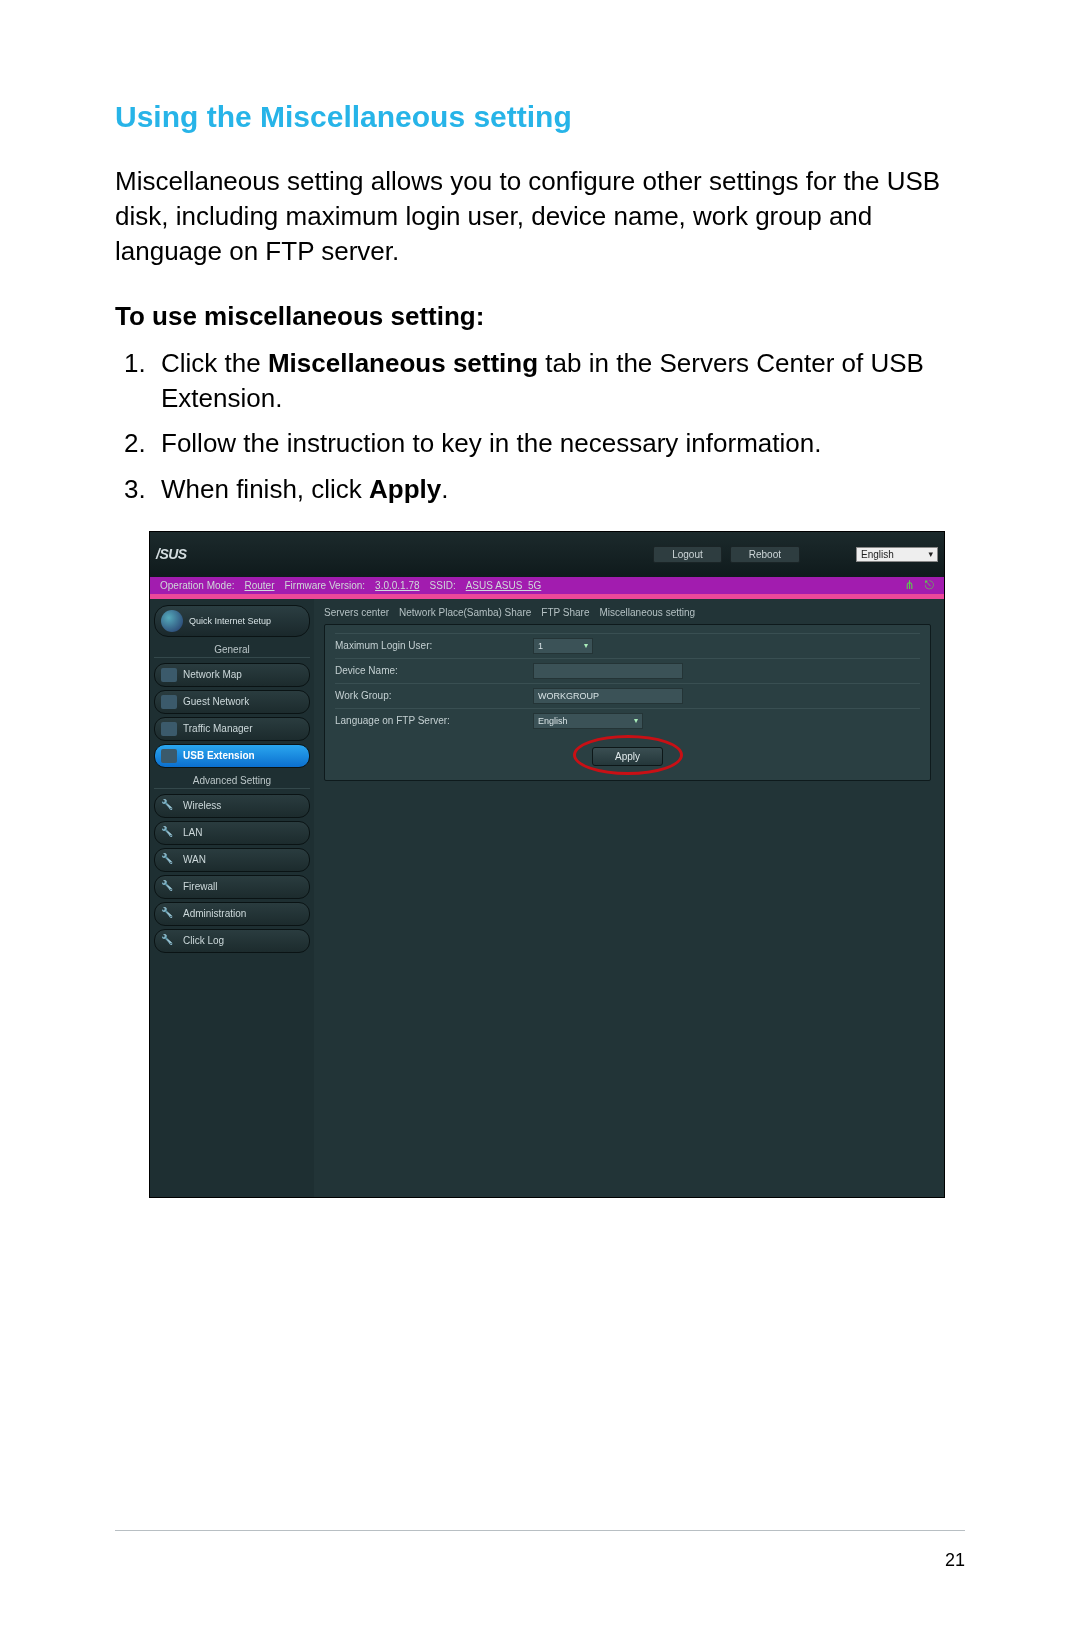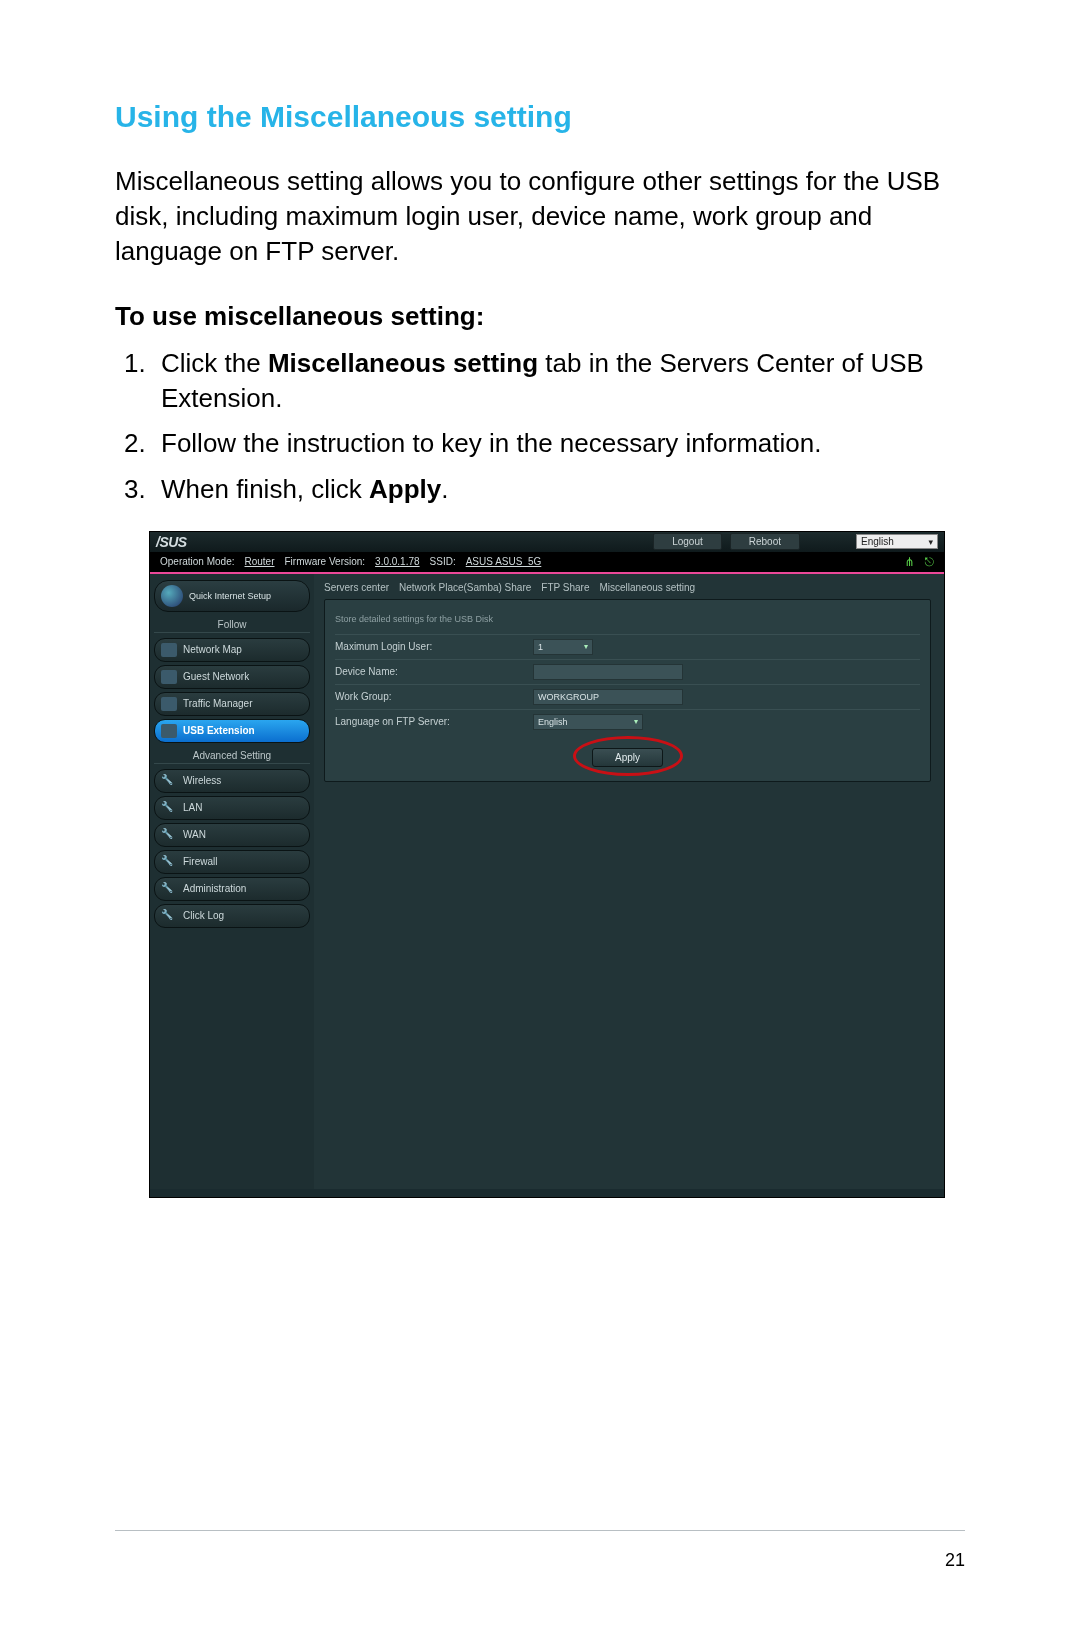--- a/index.html
+++ b/index.html
@@ -52,21 +52,21 @@
     color: #cfd8da;
     font-family: Arial, sans-serif;
     font-size: 11px;
     position: relative;
     overflow: hidden;
   }
   
   .ss-topbar {
     display: flex;
     align-items: center;
-    height: 20px;
+    height: 45px;
     background: linear-gradient(#1c2a2c,#0f1a1c);
     padding: 0 6px;
     gap: 8px;
   }
   .ss-logo {
     color: #d4dde0;
     font-weight: bold;
     font-style: italic;
     font-size: 14px;
     letter-spacing: -0.5px;
@@ -89,25 +89,25 @@
     width: 82px;
     display: flex;
     justify-content: space-between;
     align-items: center;
   }
   .ss-lang::after { content: "▾"; font-size: 9px; }
   .ss-infobar {
     display: flex;
     align-items: center;
     height: 22px;
-    background: #000000;
+    background: #a21caf;
     padding: 0 10px;
     font-size: 10px;
     gap: 10px;
-    border-bottom: 2px solid #ec4899;
+    border-bottom: 5px solid #ec4899;
   }
   .ss-infobar .grow { flex: 1; }
   .ss-usb-icon { color: #5ad24a; font-size: 12px; }
   .ss-usb-icon2 { color: #5ad24a; font-size: 12px; }
   .ss-body {
     display: flex;
     height: calc(100% - 50px);
   }
   
   .ss-sidebar {
@@ -297,21 +297,21 @@
     <span class="grow"></span>
     <span class="ss-usb-icon">⋔</span>
     <span class="ss-usb-icon2">⎋</span>
   </div>
   <div class="ss-body">
     <div class="ss-sidebar">
       <div class="ss-qis">
         <span class="ss-qis-icon"></span>
         <span>Quick Internet Setup</span>
       </div>
-      <div class="ss-group-label">Follow</div>
+      <div class="ss-group-label">General</div>
       <div class="ss-item">
           <span class="ss-item-icon"></span>
           <span>Network Map</span>
         </div>
       <div class="ss-item">
           <span class="ss-item-icon"></span>
           <span>Guest Network</span>
         </div>
       <div class="ss-item">
           <span class="ss-item-icon"></span>
@@ -348,21 +348,20 @@
         </div>
     </div>
     <div class="ss-main">
       <div class="ss-tabs">
         <span>Servers center</span>
         <span>Network Place(Samba) Share</span>
         <span>FTP Share</span>
         <span>Miscellaneous setting</span>
       </div>
       <div class="ss-panel">
-        <div class="ss-sub">Store detailed settings for the USB Disk</div>
         <div class="ss-row">
           <span class="ss-row-label">Maximum Login User:</span>
           <span class="ss-row-field sel">
               <span>1</span>
             </span>
         </div>
         <div class="ss-row">
           <span class="ss-row-label">Device Name:</span>
           <span class="ss-row-field txt"></span>
         </div>

